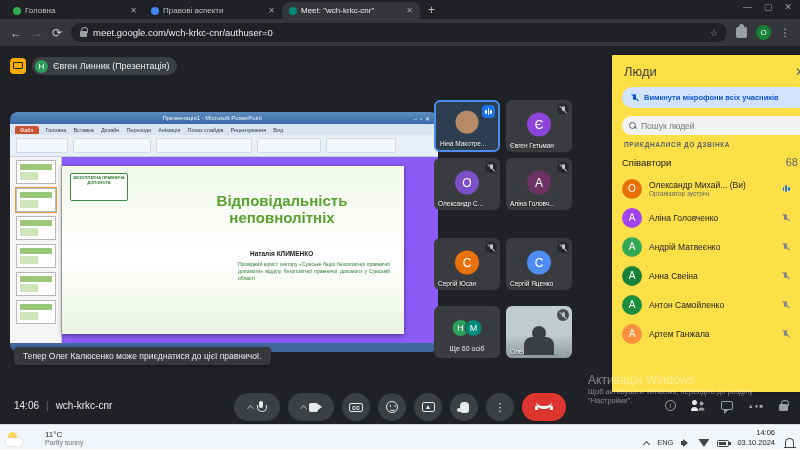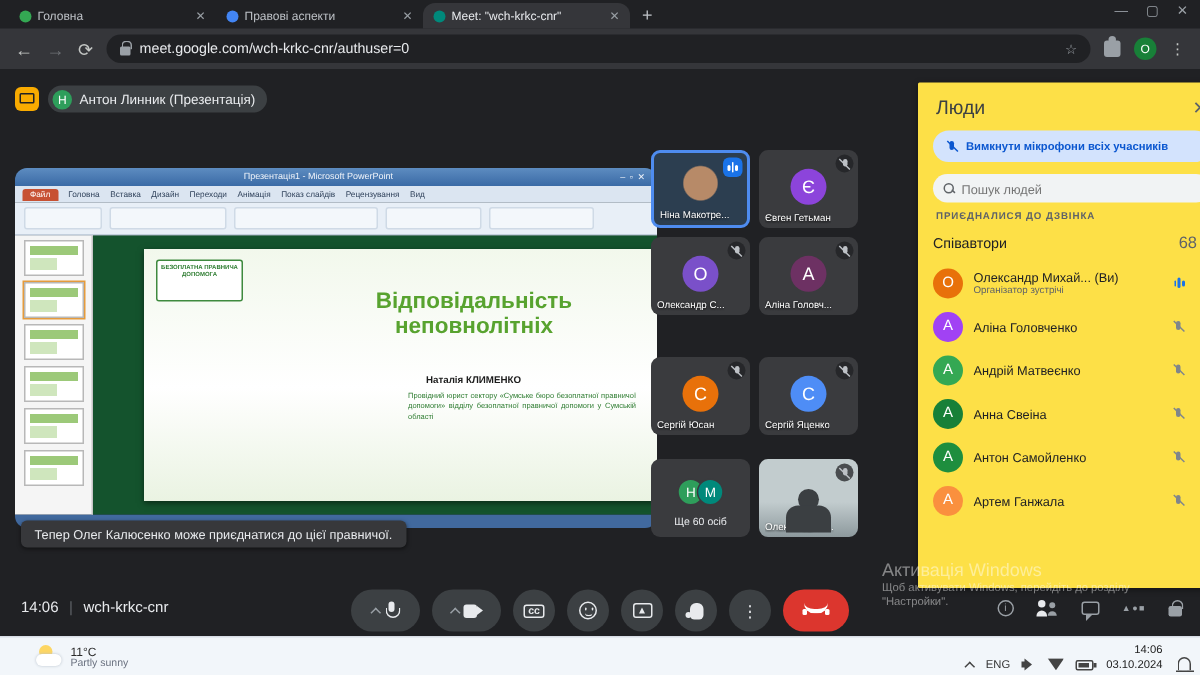--- a/index.html
+++ b/index.html
@@ -49,21 +49,21 @@
   .ppt-tabs{height:11px;background:#dbe5f1;display:flex;align-items:center;gap:7px;padding:0 5px;font-size:5.5px;color:#31435c}
   .ppt-tabs .filetab{background:#c75133;color:#fff;padding:1px 5px;border-radius:2px 2px 0 0}
   .ppt-ribbon{height:22px;background:#e8eff7;border-bottom:1px solid #c3cfdd;display:flex;align-items:center;gap:5px;padding:0 6px}
   .ppt-ribbon .grp{height:15px;background:#f3f7fb;border:1px solid #cfdae6;border-radius:2px}
   .ppt-body{display:flex;height:186px}
   .ppt-thumbs{width:52px;background:#f5f5f5;border-right:1px solid #c6c6c6;padding-top:3px}
   .thumb{width:40px;height:24px;background:#fff;border:1px solid #b8b8b8;margin:0 auto 4px auto;position:relative}
   .thumb::before{content:"";position:absolute;left:3px;top:3px;right:3px;height:6px;background:#9cc979}
   .thumb::after{content:"";position:absolute;left:3px;bottom:3px;width:18px;height:8px;background:#cfe6bd}
   .thumb.sel{outline:1.5px solid #e59b3c}
-  .ppt-canvas{flex:1;background:#14532d;display:flex;align-items:center;justify-content:flex-end}
+  .ppt-canvas{flex:1;background:#8b5cf6;display:flex;align-items:center;justify-content:flex-start}
   .slide{width:342px;height:168px;background:linear-gradient(180deg,#f2f8ec,#ffffff 55%,#eaf3e2);position:relative;box-shadow:0 1px 4px rgba(0,0,0,.5)}
   .slide-logo{position:absolute;left:8px;top:7px;width:58px;height:28px;border:1px solid #3f8a3f;border-radius:2px;padding:2px;font-size:4px;line-height:1.2;color:#2f7d32;font-weight:bold;text-align:center;background:#fff}
   .slide-title{position:absolute;left:110px;top:26px;width:220px;text-align:center;color:#58a32f;font-weight:bold;font-size:15px;line-height:1.15}
   .book{position:absolute;left:16px;top:76px;width:138px;height:82px}
   .gavel-head{position:absolute;left:52px;top:2px;width:34px;height:11px;background:#7a4a21;border-radius:4px;transform:rotate(-14deg)}
   .gavel-handle{position:absolute;left:80px;top:10px;width:28px;height:3.5px;background:#93592a;border-radius:2px;transform:rotate(28deg)}
   .book-cover{position:absolute;left:2px;top:26px;width:130px;height:32px;background:linear-gradient(#8d4130,#6e2f22);border-radius:3px;display:flex;align-items:center;justify-content:center}
   .book-cover span{color:#f0c75e;font-weight:bold;font-size:14px;letter-spacing:2px;text-shadow:0 1px 1px #3c150e}
   .book-pages{position:absolute;left:6px;top:57px;width:122px;height:14px;background:repeating-linear-gradient(180deg,#e9dcb8 0 2px,#cdbd92 2px 3px);border-radius:0 0 4px 4px}
   .book-base{position:absolute;left:0;top:70px;width:138px;height:8px;background:radial-gradient(ellipse at center,#49632f 0 55%,transparent 60%)}
@@ -167,21 +167,21 @@
   .ic-lock{width:9px;height:7px;background:#9aa0a6;border-radius:1.5px;position:relative;margin-top:4px}
   .ic-lock::before{content:"";position:absolute;left:1.5px;top:-4px;width:6px;height:5px;border:1.2px solid #9aa0a6;border-radius:4px 4px 0 0;border-bottom:none}
 
   
   .wmark{position:absolute;left:588px;top:327px;color:rgba(255,255,255,.45);pointer-events:none}
   .wmark .l1{font-size:12px}
   .wmark .l2,.wmark .l3{font-size:7.5px}
 
   
   .taskbar{position:absolute;left:0;top:424px;width:800px;height:26px;background:#f2f6fa;border-top:1px solid #d8dde5;display:flex;align-items:center}
-  .weather{position:absolute;left:24px;display:flex;align-items:flex-start;gap:5px}
+  .weather{position:absolute;left:6px;display:flex;align-items:flex-end;gap:21px}
   .wthr{position:relative;width:18px;height:14px}
   .wthr::before{content:"";position:absolute;left:2px;top:0;width:9px;height:9px;border-radius:50%;background:#fdd663}
   .wthr::after{content:"";position:absolute;left:0;bottom:0;width:17px;height:8px;border-radius:5px;background:#fff;box-shadow:0 0 2px #b9c2cc}
   .wtxt .t1{font-size:8px;color:#2b2b2b}
   .wtxt .t2{font-size:7px;color:#6b7280}
   .tb-center{position:absolute;left:0;right:0;display:flex;align-items:center;justify-content:center;gap:9px}
   .start{display:grid;grid-template-columns:6px 6px;grid-template-rows:6px 6px;gap:1px}
   .start i{background:#0078d4}
   .tb-search{width:92px;height:18px;border-radius:9px;background:#fff;border:1px solid #d3d9e0;display:flex;align-items:center;gap:5px;padding:0 7px}
   .mag2{width:7px;height:7px;position:relative}
@@ -254,21 +254,21 @@
   <span class="chrome-avatar">О</span>
   <span class="kebab">⋮</span>
 </div>
 
 <div class="meet">
 
   <div class="present-chip">
     <span class="present-warn"></span>
     <span class="chip-pill">
       <span class="chip-av">Н</span>
-      <span class="chip-label">Антон Линник (Презентація)</span>
+      <span class="chip-label">Євген Линник (Презентація)</span>
     </span>
   </div>
 
   <div class="shared">
     <div class="ppt-title">
       <span class="tt">Презентація1 - Microsoft PowerPoint</span>
       <span class="wc">–▫✕</span>
     </div>
     <div class="ppt-tabs">
       <span class="filetab">Файл</span>

